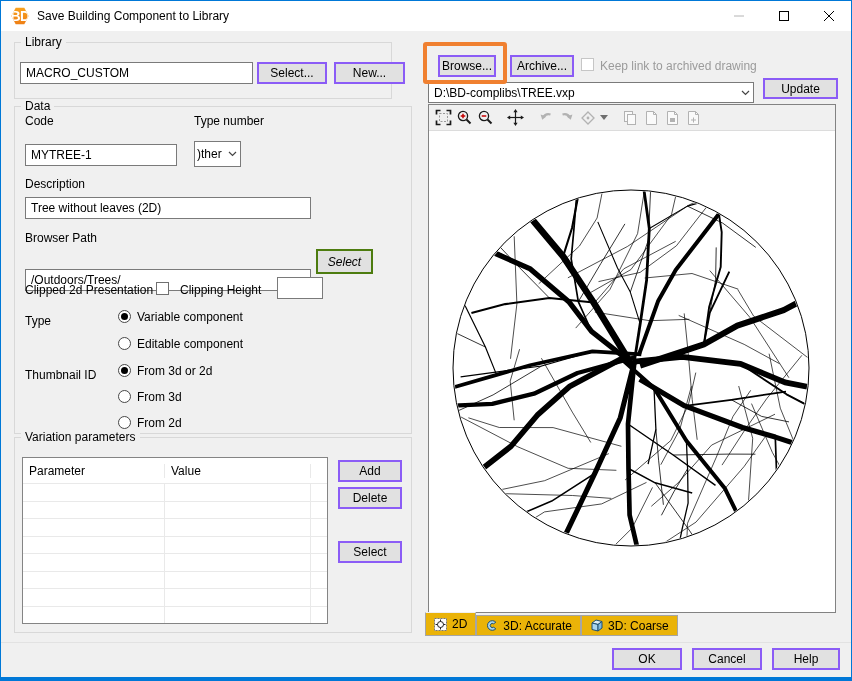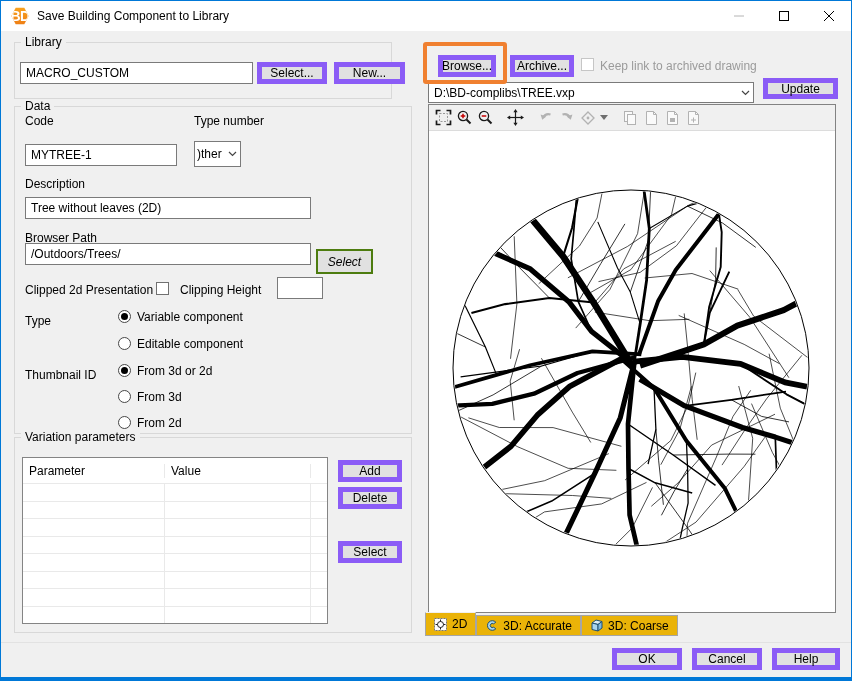--- a/index.html
+++ b/index.html
@@ -18,21 +18,21 @@
     background:linear-gradient(#f8a31f,#ee7d14);
     display:flex;align-items:center;justify-content:center;
     color:#fff;font-size:14px;font-weight:bold;letter-spacing:-0.5px;}
   .wtitle{flex:1;font-size:12px;}
   .wbtns{display:flex;height:30px;}
   .wbtn{width:45px;height:30px;display:flex;align-items:center;justify-content:center;}
   
   .lbl{position:absolute;white-space:nowrap;}
   .lbl.dis{color:#9b9b9b;}
   .btn{position:absolute;display:flex;align-items:center;justify-content:center;
-    background:#e1e1e1;border:5px solid #8b5cf6;cursor:default;white-space:nowrap;}
+    background:#e1e1e1;border:2px solid #8b5cf6;cursor:default;white-space:nowrap;}
   .btn.focus{border:2px solid #4d7c0f;font-style:italic;}
   .tinput{position:absolute;display:flex;align-items:center;background:#fff;
     border:1px solid #7a7a7a;padding:0 5px;white-space:nowrap;overflow:hidden;}
   .combo{position:absolute;display:flex;align-items:center;background:#fff;
     border:1px solid #7a7a7a;padding-left:5px;white-space:nowrap;overflow:hidden;}
   .combo .chev{margin-left:auto;width:16px;flex:0 0 16px;display:flex;align-items:center;justify-content:center;}
   .cb{position:absolute;width:13px;height:13px;background:#fff;border:1px solid #707070;}
   .cb.dis{border-color:#c6c6c6;}
   .group{position:absolute;border:1px solid #d8d8d8;}
   .group>.legend{position:absolute;top:-8px;left:6px;background:#f0f0f0;padding:0 4px;}
@@ -113,21 +113,21 @@
           <svg width="9" height="6" viewBox="0 0 9 6">
               <polyline points="1,1 4.5,4.5 8,1" fill="none" stroke="#444" stroke-width="1.2"></polyline>
             </svg>
         </span>
       </div>
 
       <span class="lbl" style="left:10px;top:70px;">Description</span>
       <div class="tinput" style="left:10px;top:90px;width:286px;height:22px;">Tree without leaves (2D)</div>
 
       <span class="lbl" style="left:10px;top:124px;">Browser Path</span>
-      <div class="tinput" style="left:10px;top:136px;width:286px;height:22px;">/Outdoors/Trees/</div>
+      <div class="tinput" style="left:10px;top:162px;width:286px;height:22px;">/Outdoors/Trees/</div>
       <div class="btn focus" style="left:301px;top:142px;width:57px;height:25px;">Select</div>
 
       <span class="lbl" style="left:10px;top:176px;">Clipped 2d Presentation</span>
       <div class="cb" style="left:141px;top:175px;"></div>
       <span class="lbl" style="left:165px;top:176px;">Clipping Height</span>
       <div class="tinput" style="left:262px;top:170px;width:46px;height:22px;"></div>
 
       <span class="lbl" style="left:10px;top:207px;">Type</span>
       <div id="type-radios" style="position:absolute;left:103px;top:203px;display:flex;flex-direction:column;gap:14px;">
           <div class="radiorow">

